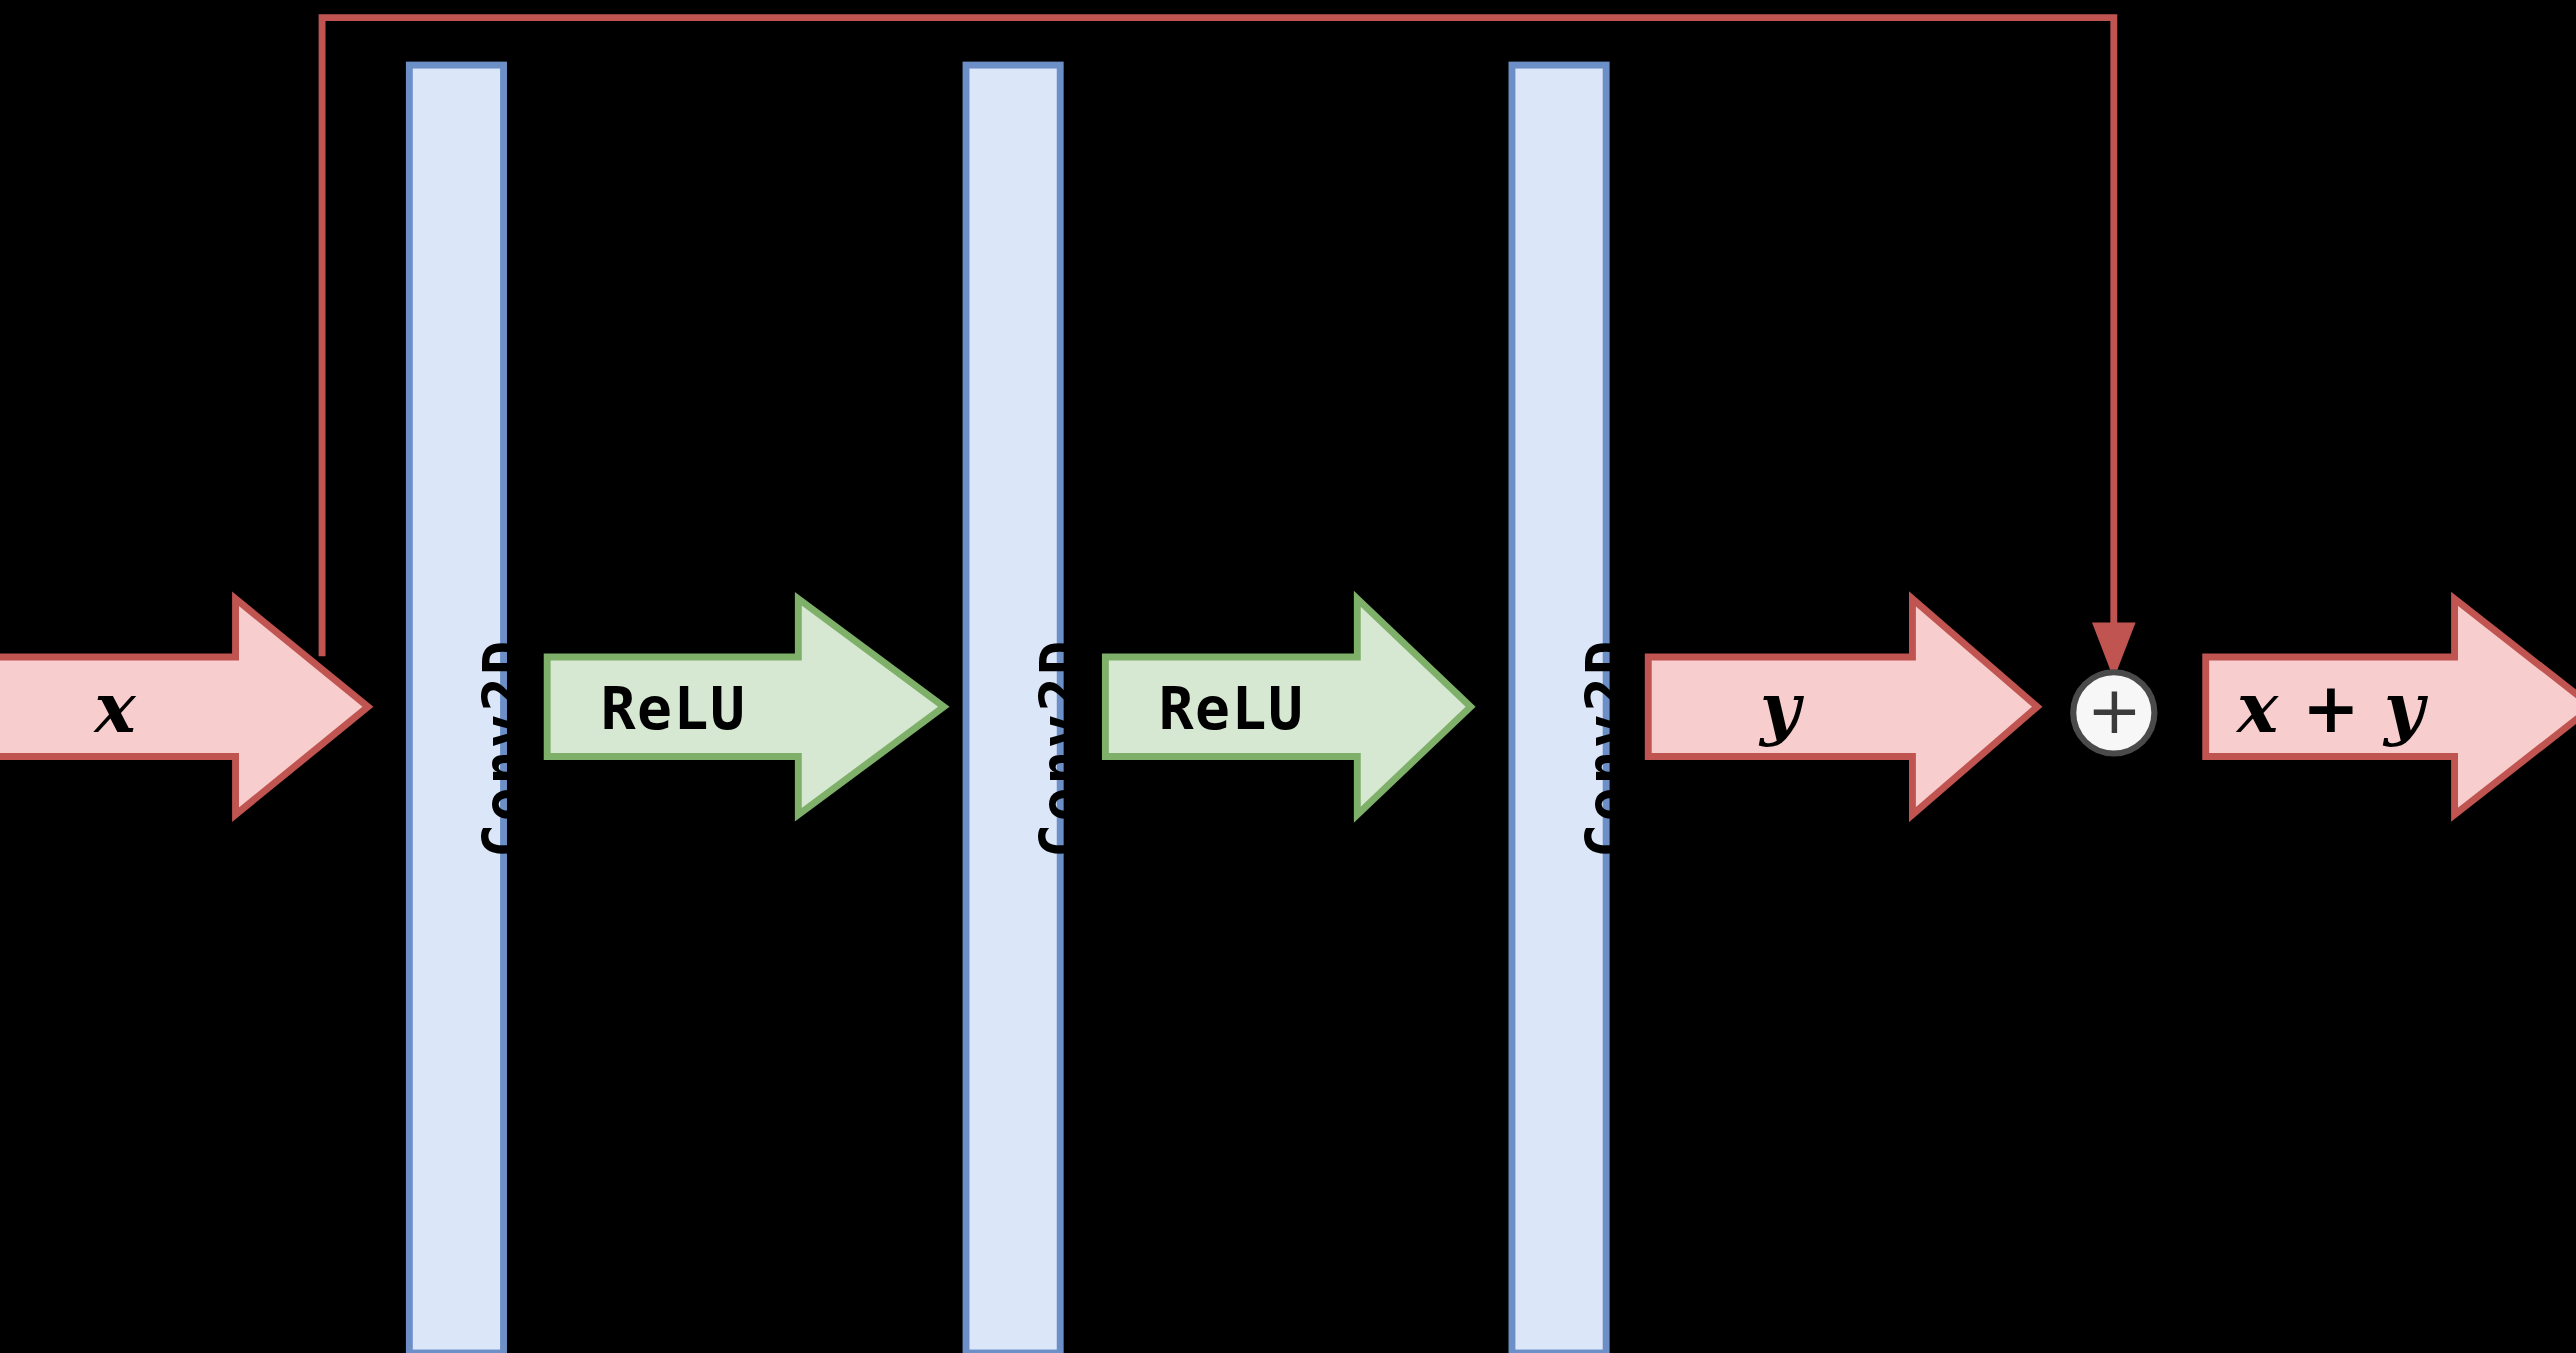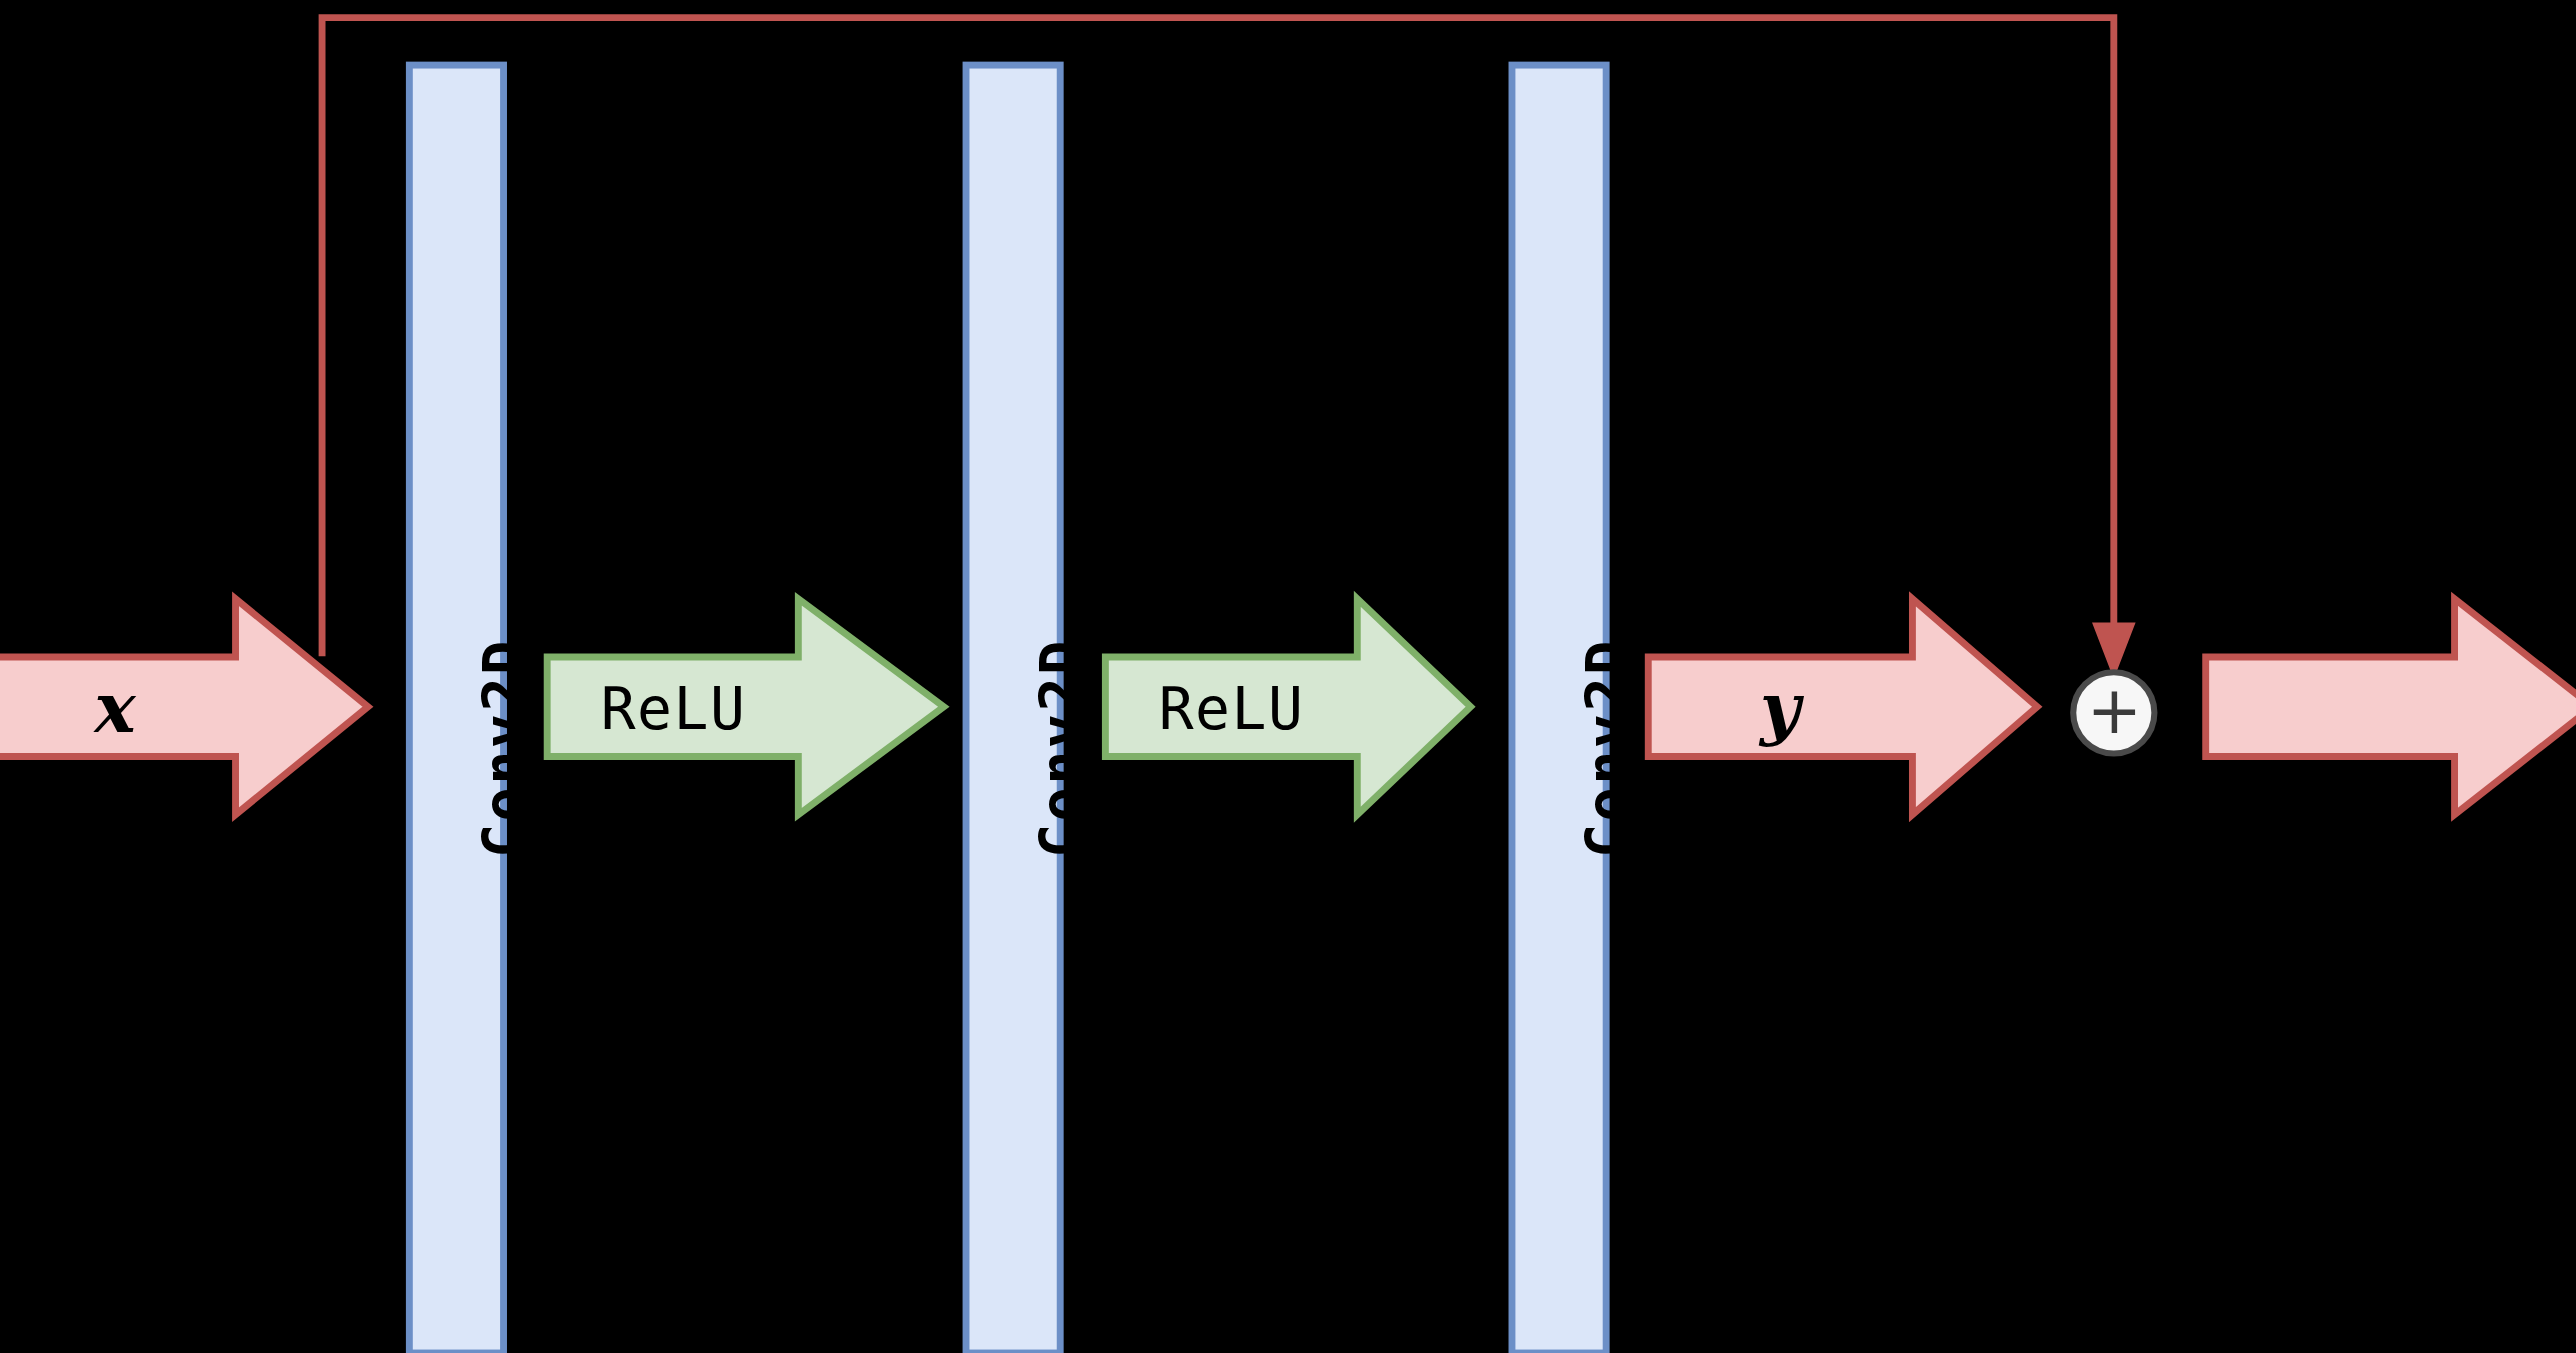--- a/index.html
+++ b/index.html
@@ -7,21 +7,21 @@
     position:relative;
     width:2576px;height:1353px;
     background:#000;
     overflow:hidden;
     font-family:"DejaVu Sans", sans-serif;
   }
   #stage svg{position:absolute;left:0;top:0;width:2576px;height:1353px;display:block;}
   .lbl{
     position:absolute;
     color:#000;
-    font-weight:normal;
+    font-weight:bold;
     white-space:nowrap;
     pointer-events:none;
     line-height:1;
   }
   .lbl-mono{font-family:"DejaVu Sans Mono","Liberation Mono",monospace;font-size:58px;letter-spacing:1.5px;}
   .lbl-math{font-family:"DejaVu Serif","Liberation Serif",serif;font-style:italic;font-size:69px;font-weight:bold;}
   .lbl-vert{
     font-family:"DejaVu Sans Mono","Liberation Mono",monospace;
     font-size:57px;font-weight:bold;letter-spacing:2.3px;
     transform-origin:0 0;
@@ -61,20 +61,21 @@
   </svg>
 
   <div class="lbl lbl-math" style="left:0;top:673px;width:230px;text-align:center;">x</div>
 
   <div class="lbl lbl-mono" style="left:547px;top:680px;width:253px;text-align:center;">ReLU</div>
 
   <div class="lbl lbl-mono" style="left:1105px;top:680px;width:253px;text-align:center;">ReLU</div>
 
   <div class="lbl lbl-math" style="left:1648px;top:673px;width:264px;text-align:center;">y</div>
 
+  <div class="lbl lbl-math" style="left:2206px;top:673px;width:249px;text-align:center;">x + y</div>
 
   <div class="lbl plusglyph" style="left:2076px;top:678px;width:77px;text-align:center;">+</div>
 
   <div class="lbl lbl-vert" style="left:476px;top:858px;transform:rotate(-90deg);">Conv2D</div>
 
   <div class="lbl lbl-vert" style="left:1033px;top:858px;transform:rotate(-90deg);">Conv2D</div>
 
   <div class="lbl lbl-vert" style="left:1579px;top:858px;transform:rotate(-90deg);">Conv2D</div>
 
 </div>

